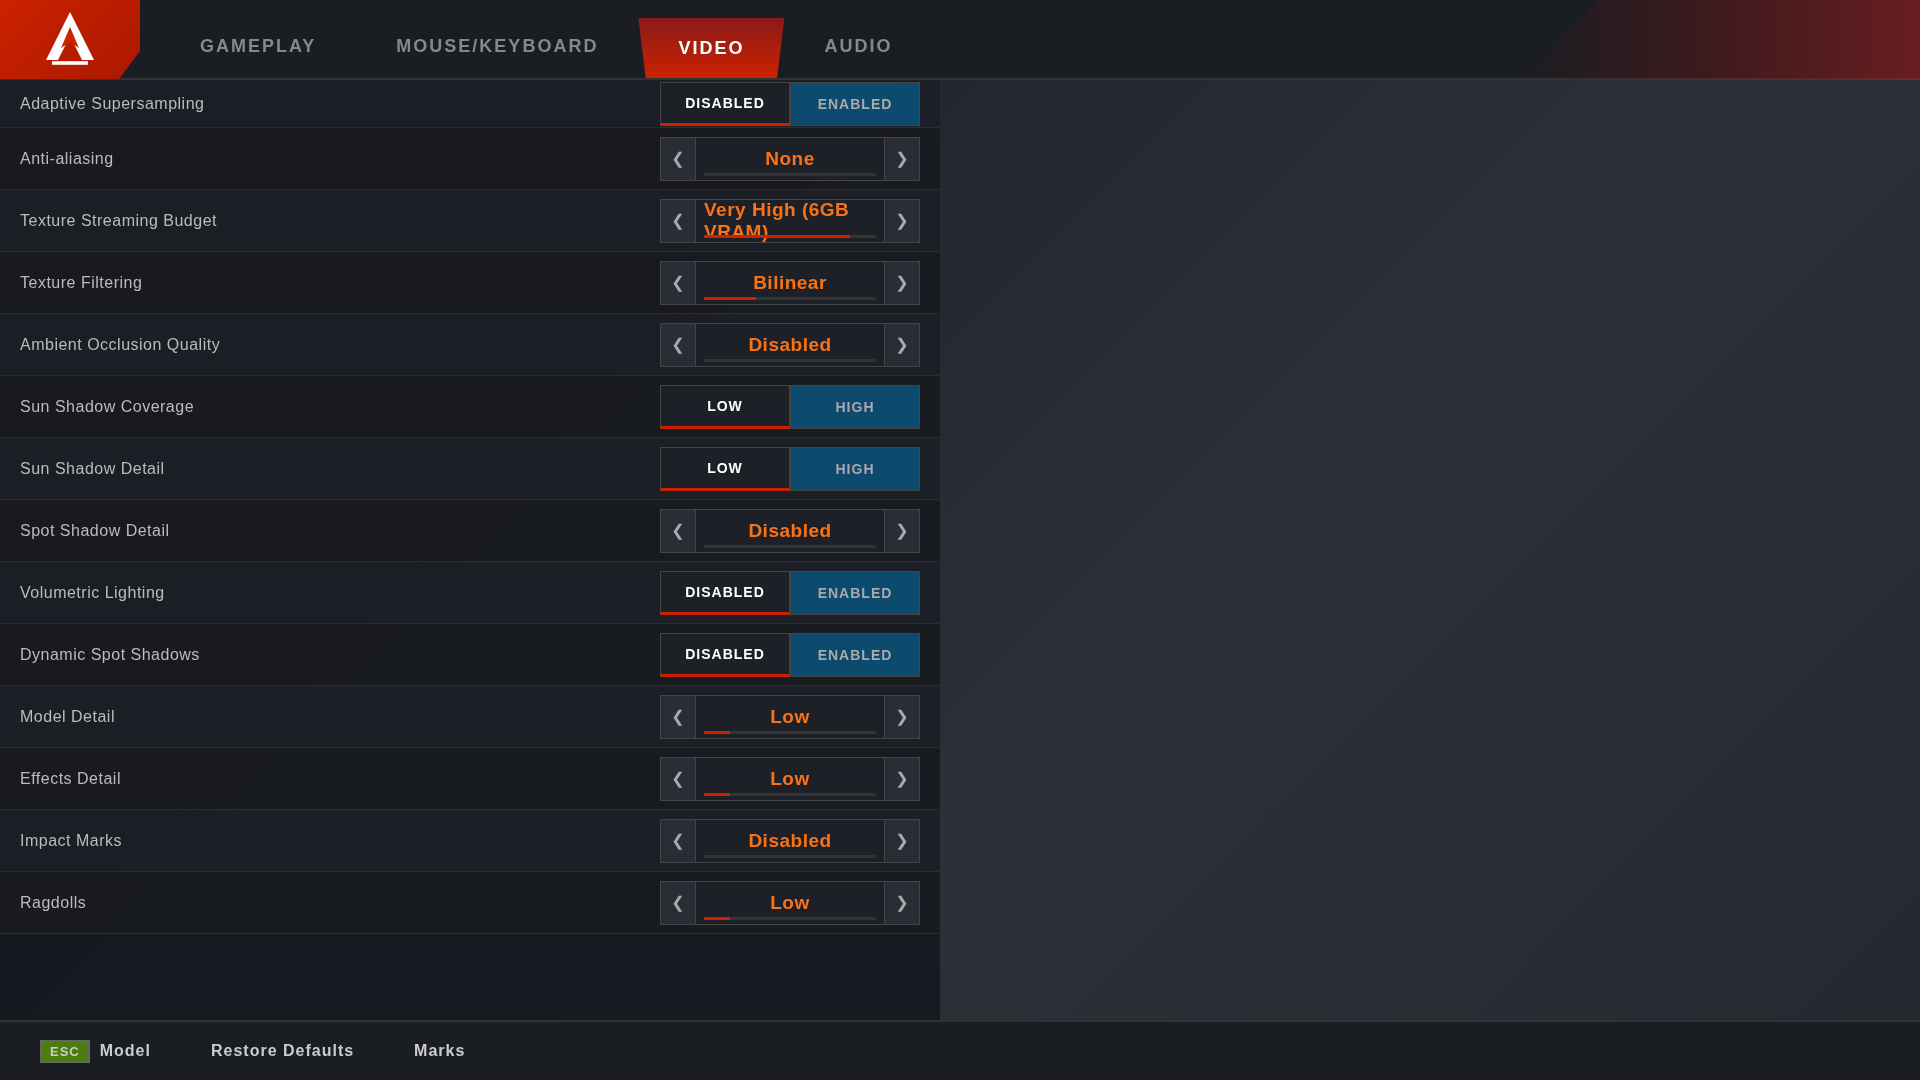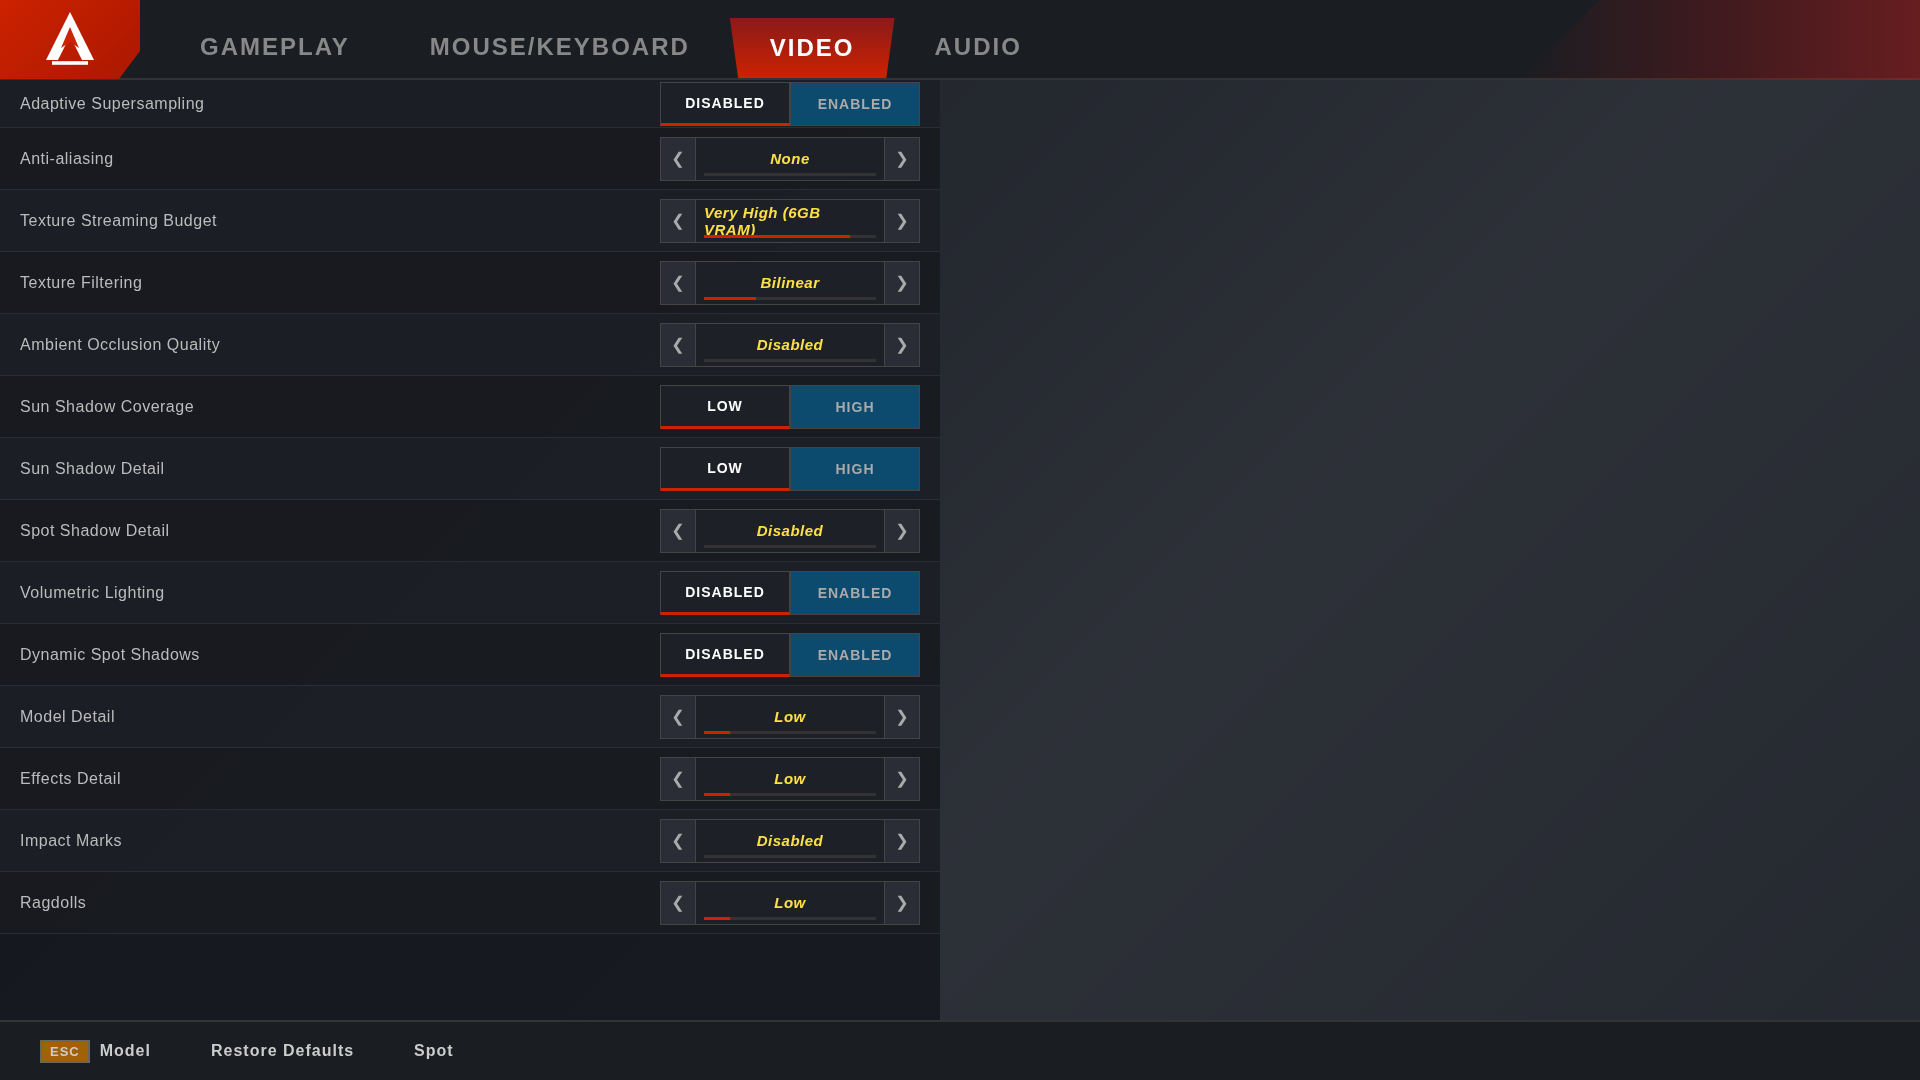--- a/index.html
+++ b/index.html
@@ -57,21 +57,21 @@
       height: 100%;
       align-items: flex-end;
     }
 
     .nav-tab {
       padding: 0 40px;
       height: 60px;
       display: flex;
       align-items: center;
       cursor: pointer;
-      font-size: 24px;
+      font-size: 18px;
       font-weight: bold;
       letter-spacing: 2px;
       text-transform: uppercase;
       color: #888;
       border-bottom: 3px solid transparent;
       transition: color 0.2s;
       position: relative;
     }
 
     .nav-tab.active {
@@ -177,25 +177,24 @@
       border-bottom: 1px solid #444;
       display: flex;
       flex-direction: column;
       align-items: center;
       justify-content: center;
       position: relative;
       padding: 0 8px;
     }
 
     .value-text {
-      font-size: 15px;
-      color: #fde047;
+      font-size: 19px;
+      color: #f97316;
       font-weight: bold;
       letter-spacing: 0.5px;
-      font-style: italic;
     }
 
     .value-bar {
       position: absolute;
       bottom: 4px;
       left: 8px;
       right: 8px;
       height: 3px;
       background: #333;
     }
@@ -258,21 +257,21 @@
       align-items: center;
       gap: 10px;
       cursor: pointer;
       color: #ccc;
       font-size: 16px;
       font-weight: bold;
       letter-spacing: 1px;
     }
 
     .esc-key {
-      background: #a16207;
+      background: #4d7c0f;
       border: 2px solid #666;
       padding: 2px 8px;
       font-size: 13px;
       color: #ccc;
       font-weight: bold;
     }
 
     
     .header-accent {
       position: absolute;
@@ -497,15 +496,15 @@
 
 <div class="footer">
   <div class="footer-btn">
     <span class="esc-key">ESC</span>
     <span>Model</span>
   </div>
   <div class="footer-btn">
     <span>Restore Defaults</span>
   </div>
   <div class="footer-btn">
-    <span>Spot</span>
+    <span>Marks</span>
   </div>
 </div>
 
 </body></html>

